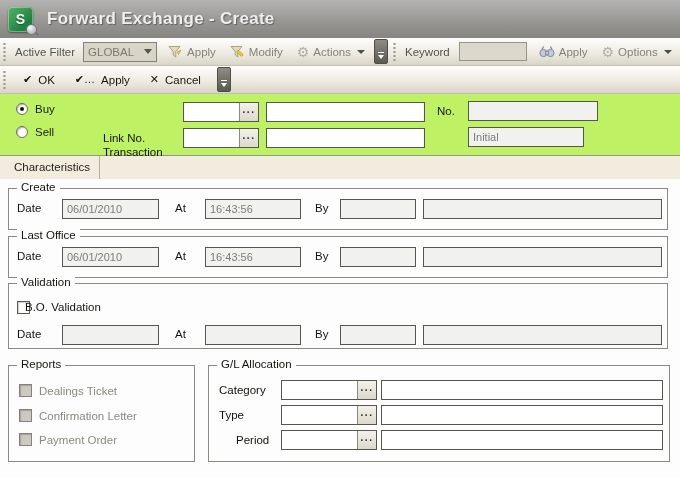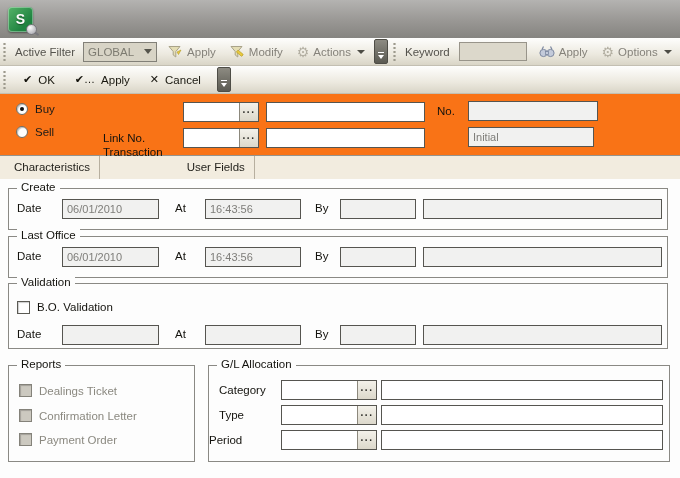--- a/index.html
+++ b/index.html
@@ -32,21 +32,21 @@
   .keyword-input { width:68px; height:19px; background:#dcd8cb; border:1px solid #98948a; margin:0 5px; color:#6f6d65; padding:0 3px; font-family:"Liberation Sans",sans-serif; font-size:11px; }
   .overflow-btn { width:14px; height:25px; margin:0 2px; background:linear-gradient(#8d8b82,#5b5a52); border:1px solid #4e4d46; border-radius:2px;
     display:flex; flex-direction:column; align-items:center; justify-content:flex-end; padding-bottom:4px; }
   .overflow-btn .bar { width:6px; height:1.5px; background:#fff; margin-bottom:2px; }
   .overflow-btn .chev { width:0; height:0; border-left:3.5px solid transparent; border-right:3.5px solid transparent; border-top:4px solid #fff; }
   .gear { font-size:14px; color:#b3afa2; line-height:1; }
   .action-btn { display:flex; align-items:center; gap:6px; color:#18170f; margin:0 10px; font-size:11.5px; }
   .action-btn .glyph { font-size:11px; color:#14130c; }
 
   
-  .form-area { position:relative; height:61px; background:#f97316; }
+  .form-area { position:relative; height:61px; background:#bef264; }
   .lbl { position:absolute; color:#14130e; }
   .radio { position:absolute; display:flex; align-items:center; gap:7px; }
   .radio .rb { width:12px; height:12px; border-radius:50%; background:#fff; border:1px solid #6e6c64; box-shadow:inset 1px 1px 1px rgba(0,0,0,.25); position:relative; }
   .radio .rb.on:after { content:""; position:absolute; left:3px; top:3px; width:4px; height:4px; border-radius:50%; background:#111; }
   .fld { position:absolute; height:20px; background:#f1f1f0; border:1px solid #565550; color:#7e7d79; font-size:11px; padding:3px 4px; overflow:hidden; white-space:nowrap; }
   .fld.white { background:#fff; color:#000; }
   .combo { position:absolute; height:20px; background:#fff; border:1px solid #565550; display:flex; }
   .combo .cv { flex:1; }
   .combo .dots { width:19px; background:linear-gradient(#f3f1ea,#dcd8cb); border-left:1px solid #8c887c; display:flex; align-items:center; justify-content:center; color:#2a2a26; font-weight:bold; font-size:10px; letter-spacing:1px; }
 
@@ -66,20 +66,21 @@
 </head>
 <body>
 
 <div class="window">
 
   <div class="titlebar">
     <div class="app-icon">
       <span class="letter">S</span>
       <span class="lens"></span>
     </div>
+    <div class="title-text">Forward Exchange - Create</div>
   </div>
 
   <div class="toolbar">
     <div class="grip"></div>
     <span class="tb-label">Active Filter</span>
     <div class="combo-global">
       <span class="val">GLOBAL</span>
       <span class="arrow">
           <i></i>
         </span>
@@ -164,27 +165,26 @@
     <div class="fld white" style="left:266px; top:8px; width:159px;"></div>
     <span class="lbl" style="left:437px; top:11px;">No.</span>
     <div class="fld" style="left:468px; top:7px; width:130px;"></div>
 
     <span class="lbl" style="left:103px; top:38px;">Link No.</span>
     <div class="combo" style="left:183px; top:34px; width:76px;">
       <span class="cv"></span>
       <span class="dots">···</span>
     </div>
     <div class="fld white" style="left:266px; top:34px; width:159px;"></div>
-    <div class="fld" style="left:468px; top:33px; width:126px;">Initial</div>
+    <div class="fld" style="left:468px; top:33px; width:116px;">Initial</div>
   </div>
 
   <div class="tabstrip">
     <div class="tab">Characteristics</div>
     <div class="tab active">Back Office</div>
-    <div class="tab">User Fields</div>
   </div>
 
   <div class="content">
 
     <div class="groupbox" style="left:8px; top:9px; width:660px; height:42px;">
       <span class="legend">Create</span>
       <span class="lbl" style="left:8px; top:13px;">Date</span>
       <div class="fld" style="left:53px; top:10px; width:97px;">06/01/2010</div>
       <span class="lbl" style="left:166px; top:13px;">At</span>
       <div class="fld" style="left:196px; top:10px; width:96px;">16:43:56</div>
@@ -200,21 +200,21 @@
       <span class="lbl" style="left:166px; top:13px;">At</span>
       <div class="fld" style="left:196px; top:10px; width:96px;">16:43:56</div>
       <span class="lbl" style="left:306px; top:13px;">By</span>
       <div class="fld" style="left:331px; top:10px; width:76px;"></div>
       <div class="fld" style="left:414px; top:10px; width:239px;"></div>
     </div>
 
     <div class="groupbox" style="left:8px; top:104px; width:660px; height:66px;">
       <span class="legend">Validation</span>
       <span class="cb" style="left:8px; top:17px;"></span>
-      <span class="lbl" style="left:28px; top:17px;">B.O. Validation</span>
+      <span class="lbl" style="left:16px; top:17px;">B.O. Validation</span>
       <span class="lbl" style="left:8px; top:44px;">Date</span>
       <div class="fld" style="left:53px; top:41px; width:97px;"></div>
       <span class="lbl" style="left:166px; top:44px;">At</span>
       <div class="fld" style="left:196px; top:41px; width:96px;"></div>
       <span class="lbl" style="left:306px; top:44px;">By</span>
       <div class="fld" style="left:331px; top:41px; width:76px;"></div>
       <div class="fld" style="left:414px; top:41px; width:239px;"></div>
     </div>
 
     <div class="groupbox" style="left:8px; top:186px; width:187px; height:97px;">
@@ -237,21 +237,21 @@
       </div>
       <div class="fld white" style="left:172px; top:14px; width:282px;"></div>
 
       <span class="lbl" style="left:10px; top:43px;">Type</span>
       <div class="combo" style="left:72px; top:39px; width:96px;">
         <span class="cv"></span>
         <span class="dots">···</span>
       </div>
       <div class="fld white" style="left:172px; top:39px; width:282px;"></div>
 
-      <span class="lbl" style="left:0; top:68px;">Period</span>
+      <span class="lbl" style="left:27px; top:68px;">Period</span>
       <div class="combo" style="left:72px; top:64px; width:96px;">
         <span class="cv"></span>
         <span class="dots">···</span>
       </div>
       <div class="fld white" style="left:172px; top:64px; width:282px;"></div>
     </div>
 
   </div>
 </div>
 

